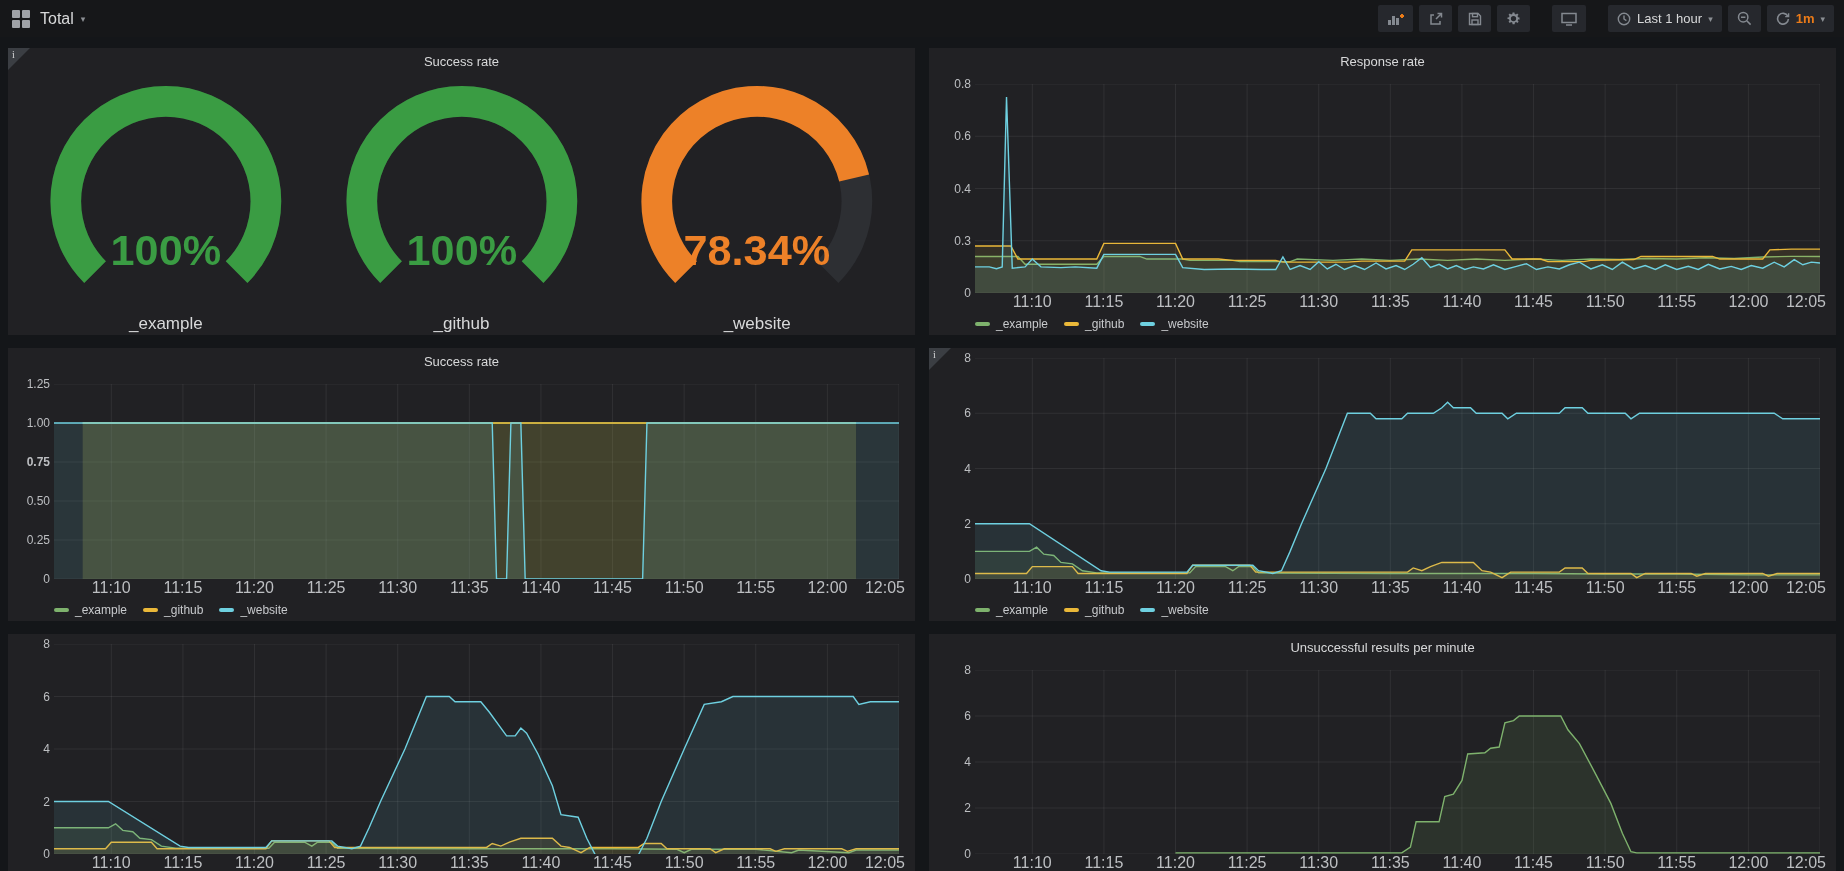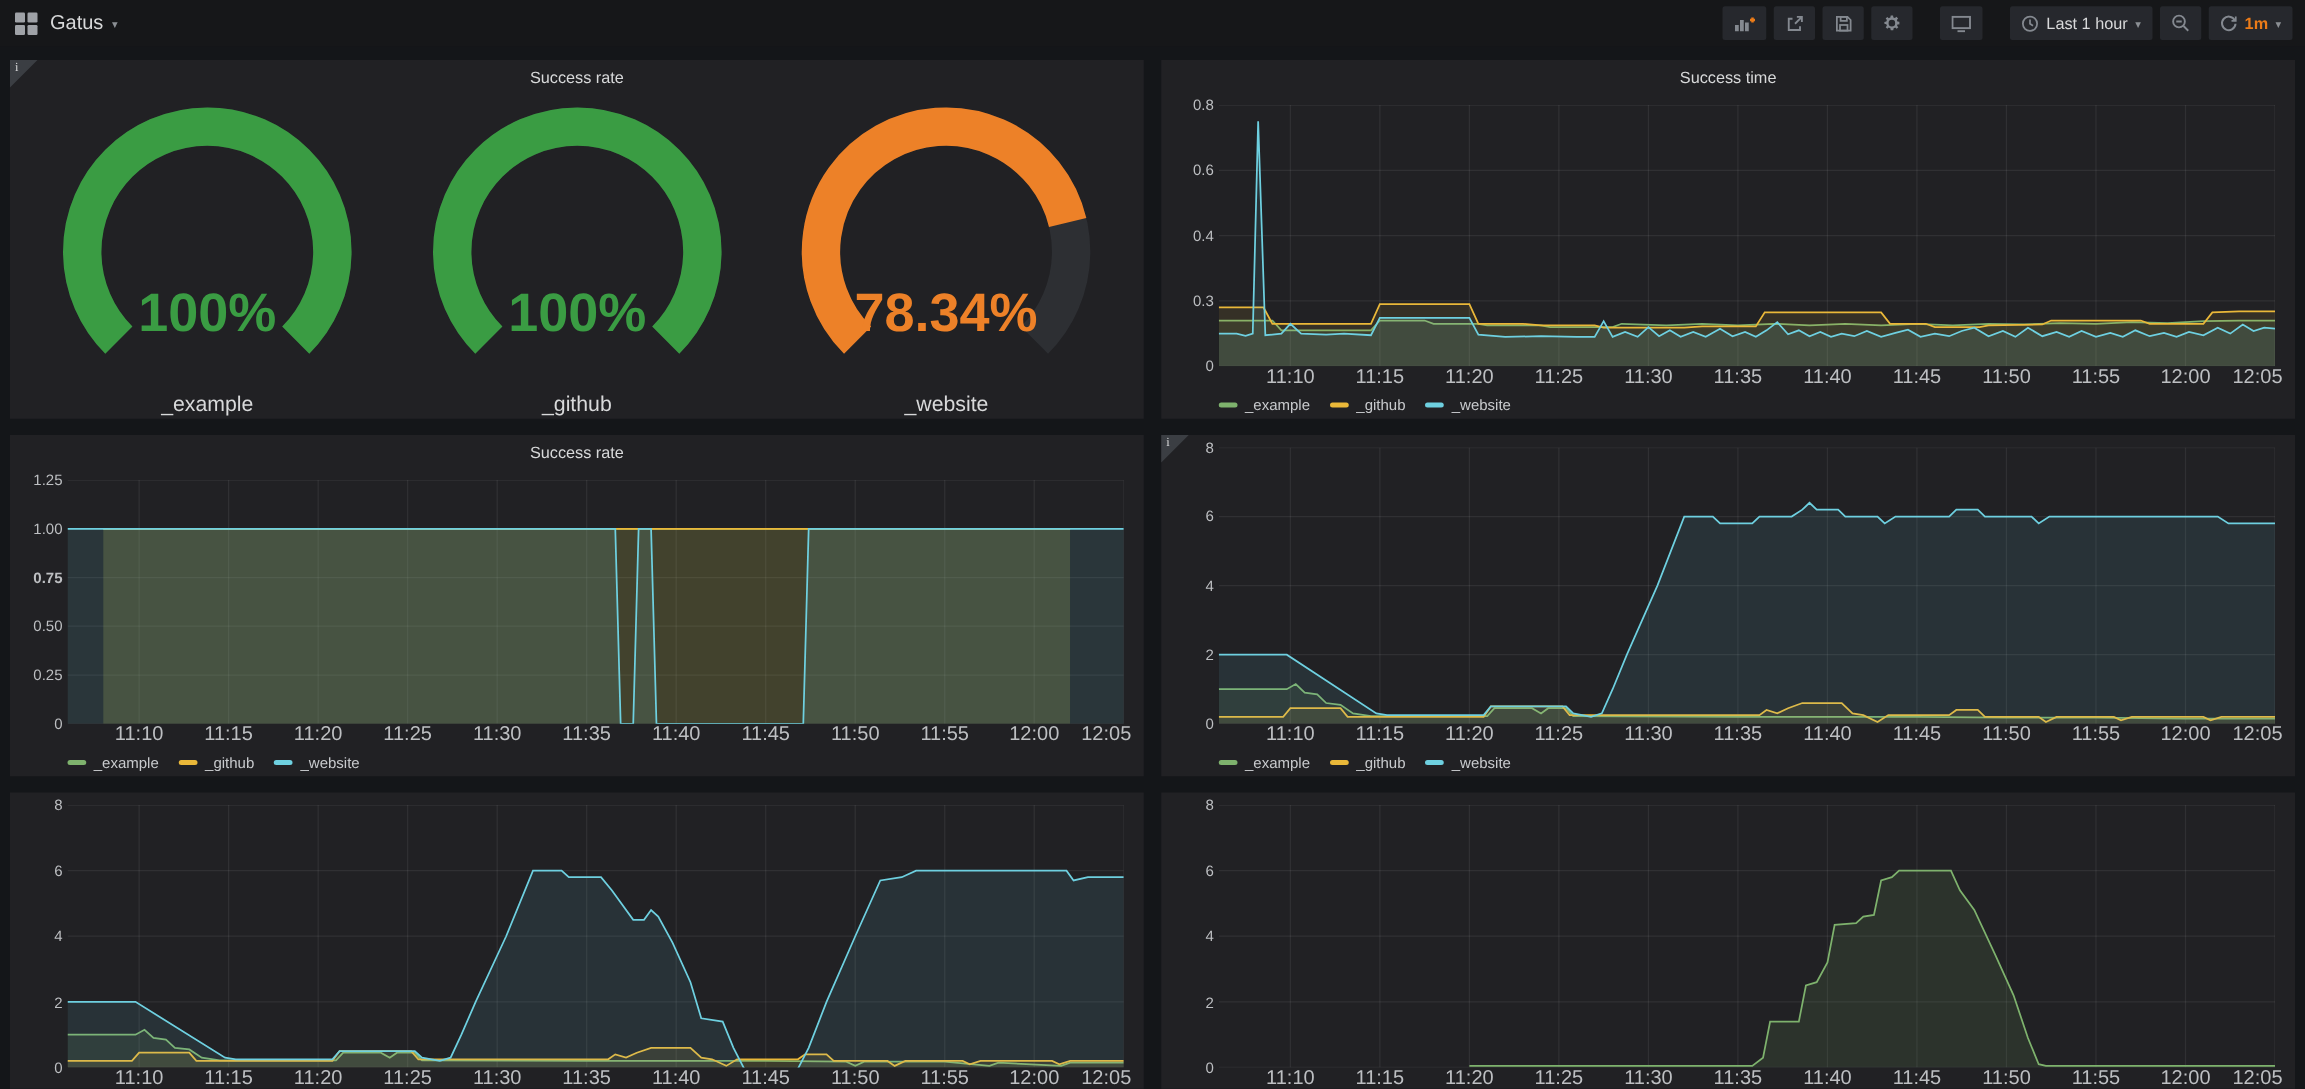--- a/index.html
+++ b/index.html
@@ -62,21 +62,21 @@
 
 <div class="navbar">
   <div class="nav-left">
     <div class="grid-icon">
       <span></span>
         <span></span>
         <span></span>
         <span></span>
     </div>
     <div class="nav-title">
-      <span>Gatus</span>
+      <span>Total</span>
       <span class="caret">▾</span>
     </div>
   </div>
   <div class="nav-right">
     <button class="nav-btn">
       <svg width="17" height="14" viewBox="0 0 17 14">
         <rect x="1" y="8" width="3" height="5" fill="#848990"></rect>
         <rect x="5" y="4" width="3" height="9" fill="#848990"></rect>
         <rect x="9" y="6" width="3" height="7" fill="#848990"></rect>
         <path d="M13 4 h4 M15 2 v4" stroke="#eb7b18" stroke-width="2"></path>
@@ -162,21 +162,21 @@
          <path d="M 67.77460325558383 174.22539674441617 A 88 88 0 1 1 192.22539674441626 174.22539674441612" stroke="#2d2f33" stroke-width="27" fill="none"></path>
          <path d="M 67.77460325558383 174.22539674441617 A 88 88 0 1 1 215.5750026063635 91.48369114775082" stroke="#ED8128" stroke-width="27" fill="none"></path>
          <text x="130" y="168" text-anchor="middle" fill="#ED8128" font-size="38" font-weight="bold" font-family="Liberation Sans, sans-serif">78.34%</text>
        </svg>
        <div class="gauge-label">_website</div>
         </div>
       </div>
   </div>
 
   <div class="panel">
-    <div class="panel-title">Success time</div>
+    <div class="panel-title">Response rate</div>
     <div class="chart-wrap">
         <div class="plot">
           <svg viewBox="0 0 1000 1000" preserveAspectRatio="none">
             <line x1="0" y1="1000" x2="1000" y2="1000" stroke="rgba(255,255,255,0.07)" vector-effect="non-scaling-stroke"></line>
             <line x1="0" y1="750" x2="1000" y2="750" stroke="rgba(255,255,255,0.07)" vector-effect="non-scaling-stroke"></line>
             <line x1="0" y1="500" x2="1000" y2="500" stroke="rgba(255,255,255,0.07)" vector-effect="non-scaling-stroke"></line>
             <line x1="0" y1="250.0000000000001" x2="1000" y2="250.0000000000001" stroke="rgba(255,255,255,0.07)" vector-effect="non-scaling-stroke"></line>
             <line x1="0" y1="0" x2="1000" y2="0" stroke="rgba(255,255,255,0.07)" vector-effect="non-scaling-stroke"></line>
             <line x1="67.79661016949153" y1="0" x2="67.79661016949153" y2="1000" stroke="rgba(255,255,255,0.07)" vector-effect="non-scaling-stroke"></line>
             <line x1="152.54237288135593" y1="0" x2="152.54237288135593" y2="1000" stroke="rgba(255,255,255,0.07)" vector-effect="non-scaling-stroke"></line>
@@ -407,20 +407,21 @@
         <div class="xtick" style="left: calc(57.63% + 11.7954px);">11:40</div>
         <div class="xtick" style="left: calc(66.1% + 8.238px);">11:45</div>
         <div class="xtick" style="left: calc(74.58% + 4.6764px);">11:50</div>
         <div class="xtick" style="left: calc(83.05% + 1.119px);">11:55</div>
         <div class="xtick" style="left: calc(91.53% - 2.4426px);">12:00</div>
         <div class="xtick" style="left: calc(100% - 6px); transform: translateX(-85%);">12:05</div>
       </div>
   </div>
 
   <div class="panel">
+    <div class="panel-title">Unsuccessful results per minute</div>
     <div class="chart-wrap">
         <div class="plot">
           <svg viewBox="0 0 1000 1000" preserveAspectRatio="none">
             <line x1="0" y1="1000" x2="1000" y2="1000" stroke="rgba(255,255,255,0.07)" vector-effect="non-scaling-stroke"></line>
             <line x1="0" y1="750" x2="1000" y2="750" stroke="rgba(255,255,255,0.07)" vector-effect="non-scaling-stroke"></line>
             <line x1="0" y1="500" x2="1000" y2="500" stroke="rgba(255,255,255,0.07)" vector-effect="non-scaling-stroke"></line>
             <line x1="0" y1="250" x2="1000" y2="250" stroke="rgba(255,255,255,0.07)" vector-effect="non-scaling-stroke"></line>
             <line x1="0" y1="0" x2="1000" y2="0" stroke="rgba(255,255,255,0.07)" vector-effect="non-scaling-stroke"></line>
             <line x1="67.79661016949153" y1="0" x2="67.79661016949153" y2="1000" stroke="rgba(255,255,255,0.07)" vector-effect="non-scaling-stroke"></line>
             <line x1="152.54237288135593" y1="0" x2="152.54237288135593" y2="1000" stroke="rgba(255,255,255,0.07)" vector-effect="non-scaling-stroke"></line>

